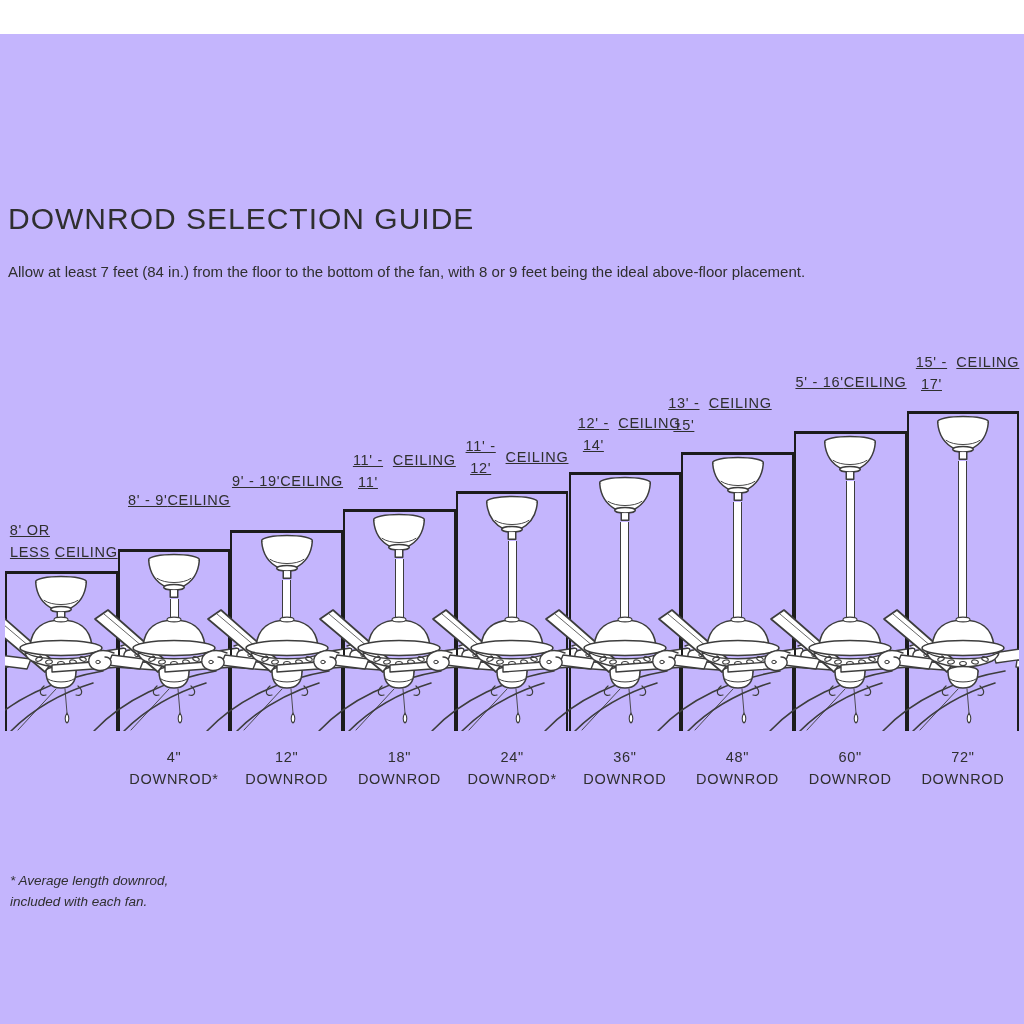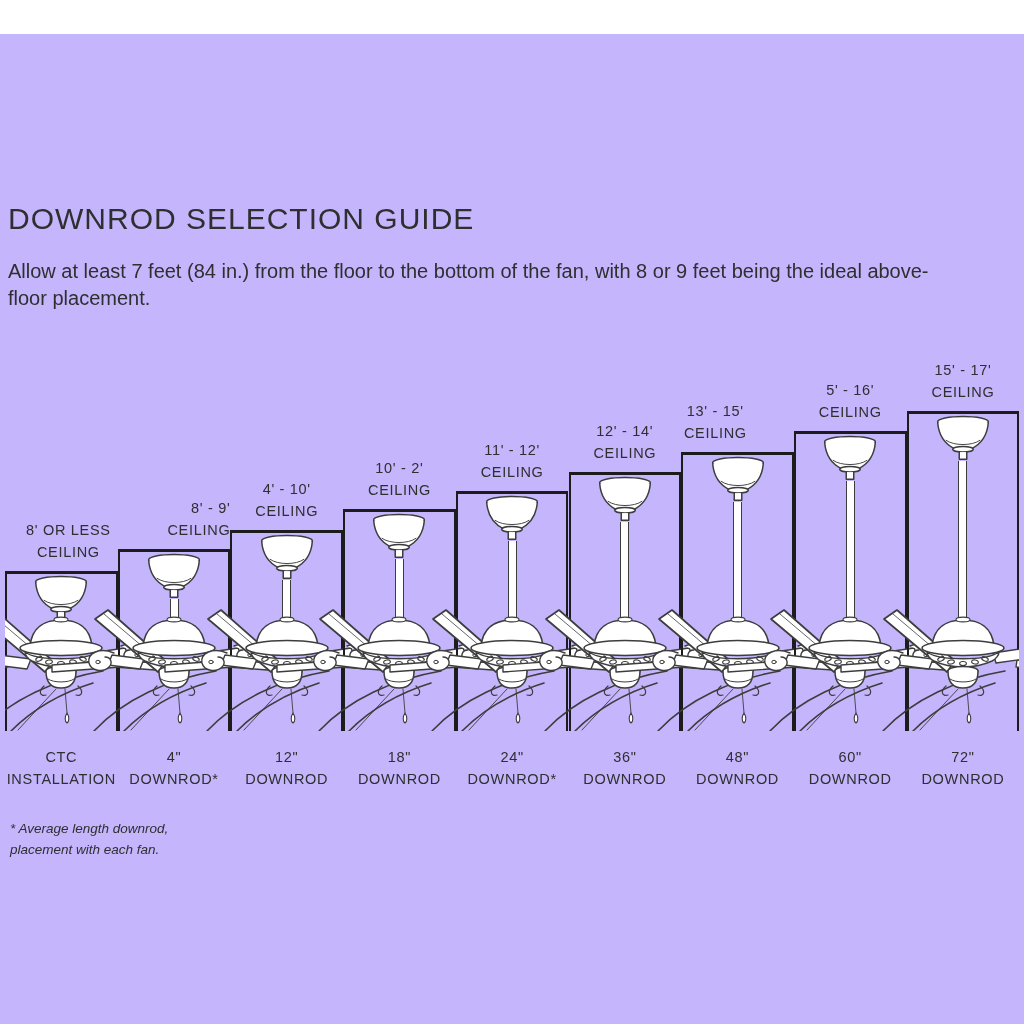--- a/index.html
+++ b/index.html
@@ -9,28 +9,28 @@
     font-family:"Liberation Sans", sans-serif; color:var(--ink,#2f2f2f);
     overflow:hidden;
     margin-top:34px;
   }
   .title {
     position:absolute; left:8px; top:168px;
     font-size:30px; letter-spacing:1px; font-weight:500; color:var(--ink,#2f2f2f);
   }
   .subtitle {
     position:absolute; left:8px; top:224px; width:945px;
-    font-size:20px; line-height:27px; color:var(--ink,#2f2f2f);
+    font-size:15px; line-height:27px; color:var(--ink,#2f2f2f);
   }
   .labels-layer { position:absolute; inset:0; pointer-events:none; }
   .ceil-label, .rod-label {
     position:absolute; text-align:center;
     font-size:14.5px; line-height:22px; letter-spacing:0.7px; color:var(--ink,#2f2f2f);
   }
-  .ceil-label { display:flex; flex-direction:column; justify-content:flex-end; height:52px; }
+  .ceil-label { display:flex; flex-direction:row; justify-content:flex-end; height:52px;text-decoration:underline; }
   .stairs {
     position:absolute; left:5px; top:330px; width:1014px; height:367px;
     overflow:hidden;
   }
   .panel {
     position:absolute;
     border-top:3px solid var(--frame,#1c1c1c);
     border-left:2.4px solid var(--frame,#1c1c1c);
     border-right:2.4px solid var(--frame,#1c1c1c);
     background:transparent;
@@ -44,21 +44,21 @@
     background:#fff;
     border-left:1.6px solid var(--line,#3d3d3d);
     border-right:1.6px solid var(--line,#3d3d3d);
   }
   .fanbody {
     position:absolute; bottom:0; left:50%; margin-left:-100px;
     width:200px; height:128px; overflow:visible;
   }
   svg g.art { stroke:var(--line,#3d3d3d); }
   .footnote {
-    position:absolute; left:10px; top:784px;
+    position:absolute; left:10px; top:836px;
     font-style:italic; font-size:13.5px; line-height:21px; color:var(--ink,#2f2f2f);
   }
 </style>
 </head>
 <body>
 
 <div class="canvas">
   <div class="title">DOWNROD SELECTION GUIDE</div>
   <div class="subtitle">Allow at least 7 feet (84 in.) from the floor to the bottom of the fan, with 8 or 9 feet being the ideal above-floor placement.</div>
 
@@ -471,49 +471,45 @@
         <path d="M83,83 C77,88 79,94 85,92" stroke-width="1.2"></path>
         <path d="M117,83 C123,88 121,94 115,92" stroke-width="1.2"></path>
         <path d="M95,86 L57,127" stroke-width="0.9"></path>
         <path d="M104,86 L106,110" stroke-width="0.9"></path>
         <path d="M106,110 C103.6,113.5 103.6,118.5 106,120 C108.4,118.5 108.4,113.5 106,110 Z" fill="#fff" stroke-width="1.1"></path>
       </g>
     </svg>
   </div>
 </div>
   <div class="labels-layer">
-  <div class="ceil-label" style="left: 12px; top: 477px; width: 112.7px;">
+  <div class="ceil-label" style="left: 5px; top: 477px; width: 112.7px; align-items: flex-end;">
     <div>8' OR LESS</div>
     <div>CEILING</div>
-  </div>
-  <div class="rod-label" style="left: 5px; top: 712px; width: 112.7px;">
-    <div>CTC</div>
-    <div>INSTALLATION</div>
   </div>
 
   <div class="ceil-label" style="left: 117.7px; top: 455px; width: 112.7px; text-align: right;">
     <div>8' - 9'</div>
     <div>CEILING</div>
   </div>
   <div class="rod-label" style="left: 117.7px; top: 712px; width: 112.7px;">
     <div>4"</div>
     <div>DOWNROD*</div>
   </div>
 
   <div class="ceil-label" style="left: 230.4px; top: 436px; width: 112.7px;">
-    <div>4' - 10'</div>
+    <div>9' - 19'</div>
     <div>CEILING</div>
   </div>
   <div class="rod-label" style="left: 230.4px; top: 712px; width: 112.7px;">
     <div>12"</div>
     <div>DOWNROD</div>
   </div>
 
   <div class="ceil-label" style="left: 343.1px; top: 415px; width: 112.7px;">
-    <div>10' - 2'</div>
+    <div>11' - 11'</div>
     <div>CEILING</div>
   </div>
   <div class="rod-label" style="left: 343.1px; top: 712px; width: 112.7px;">
     <div>18"</div>
     <div>DOWNROD</div>
   </div>
 
   <div class="ceil-label" style="left: 455.8px; top: 397px; width: 112.7px; align-items: center;">
     <div>11' - 12'</div>
     <div>CEILING</div>
@@ -555,15 +551,15 @@
     <div>CEILING</div>
   </div>
   <div class="rod-label" style="left: 906.6px; top: 712px; width: 112.7px;">
     <div>72"</div>
     <div>DOWNROD</div>
   </div>
 </div>
 
   <div class="footnote">
     <div>* Average length downrod,</div>
-    <div>placement with each fan.</div>
+    <div>included with each fan.</div>
   </div>
 </div>
 
 </body></html>

